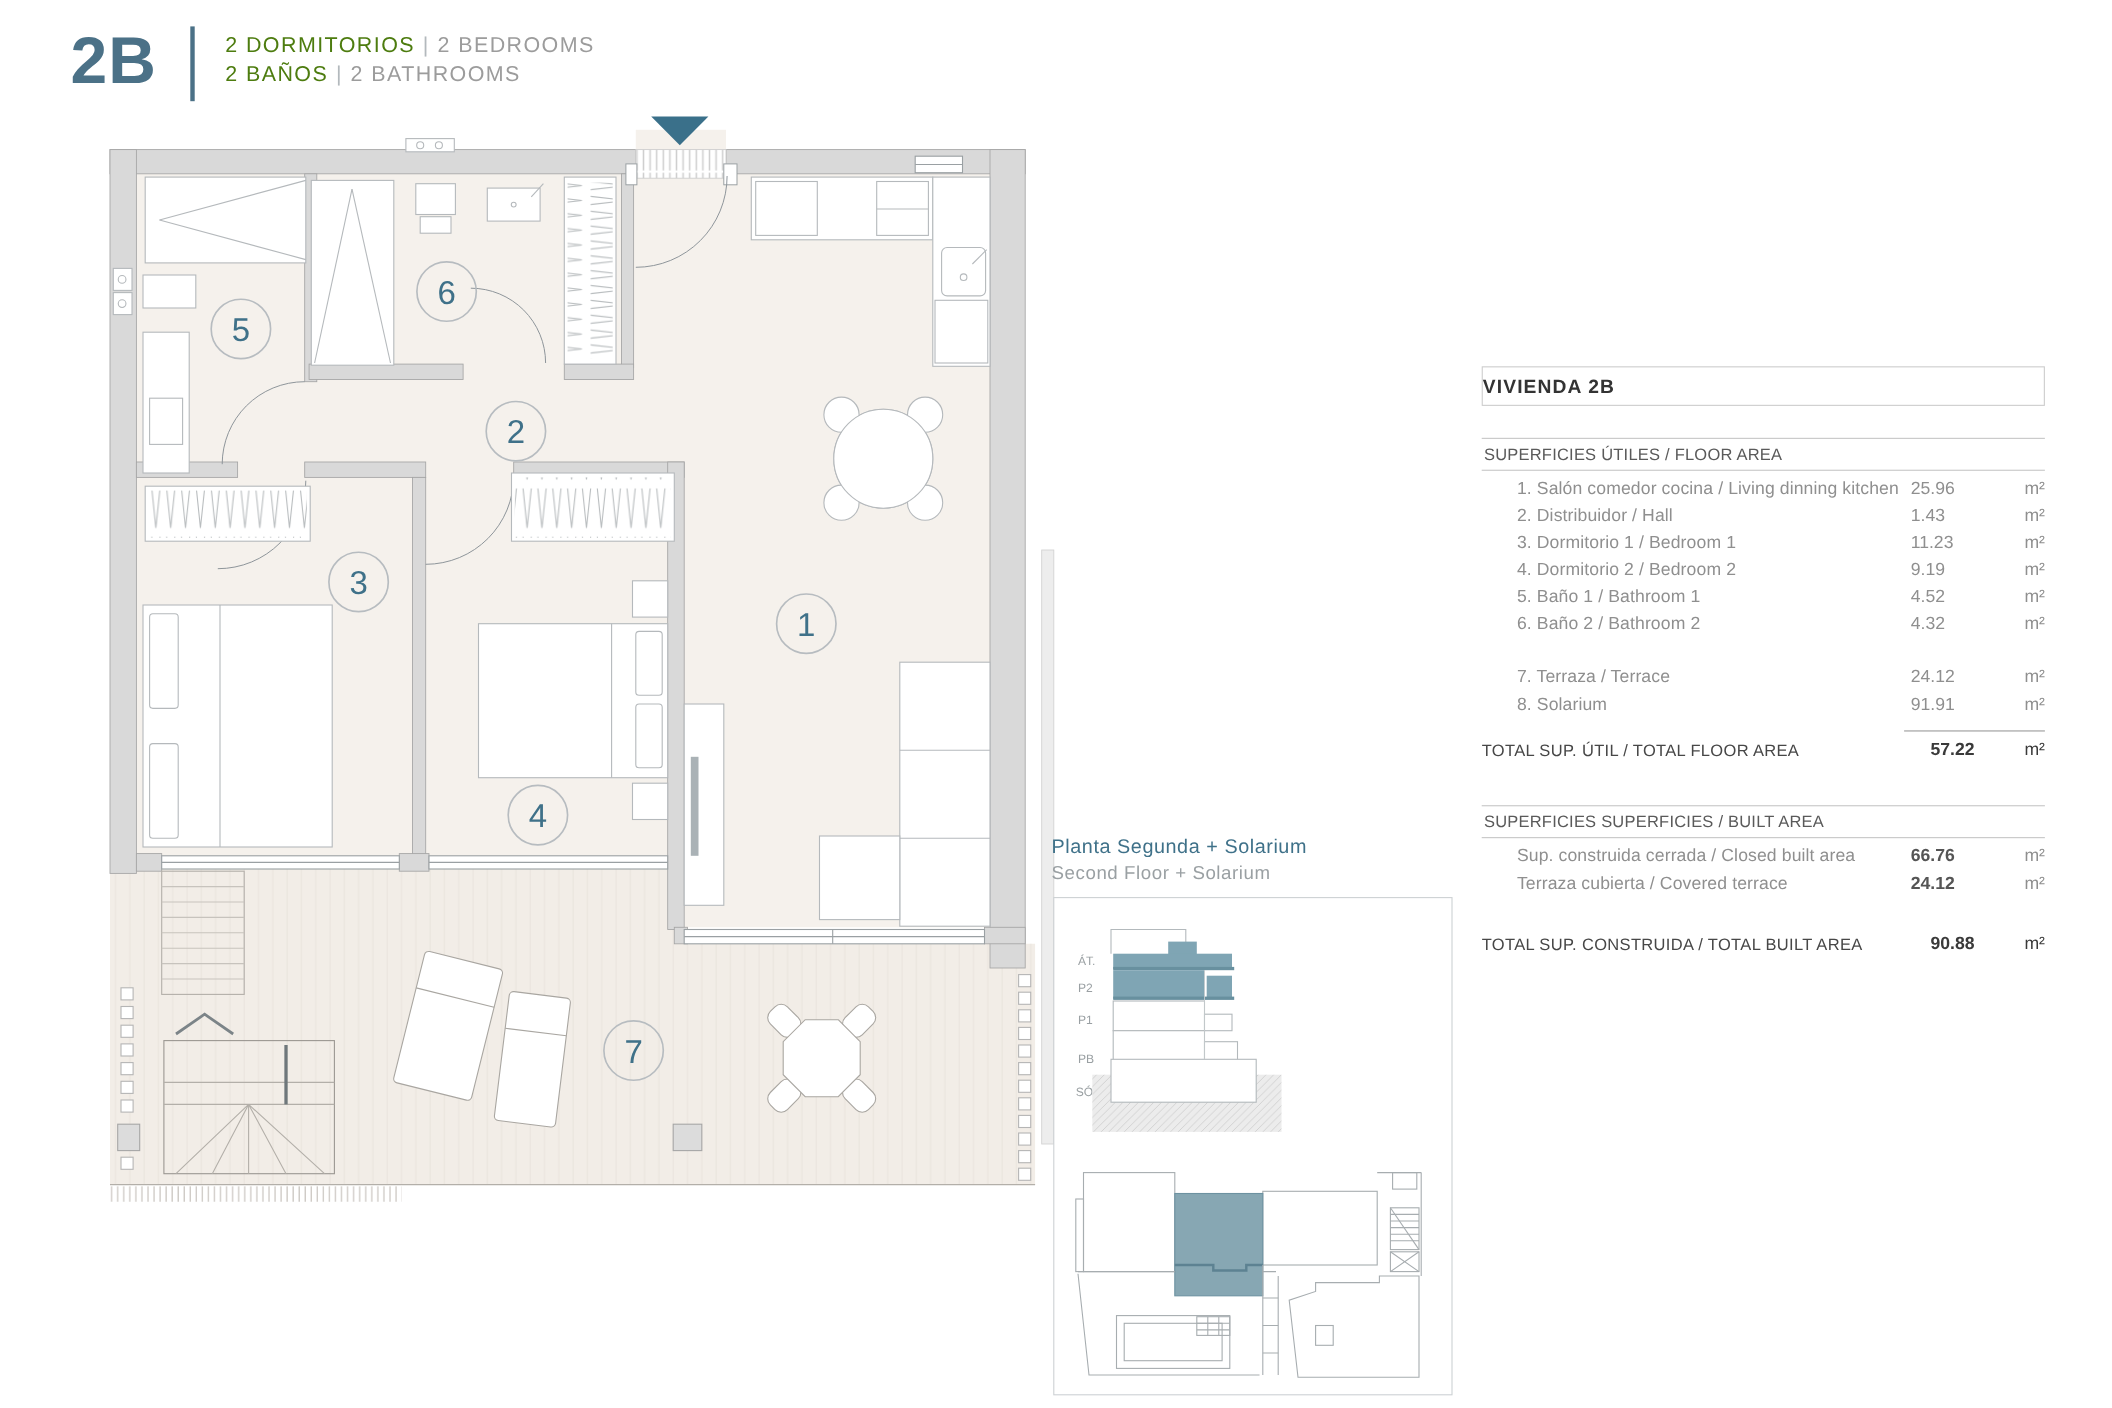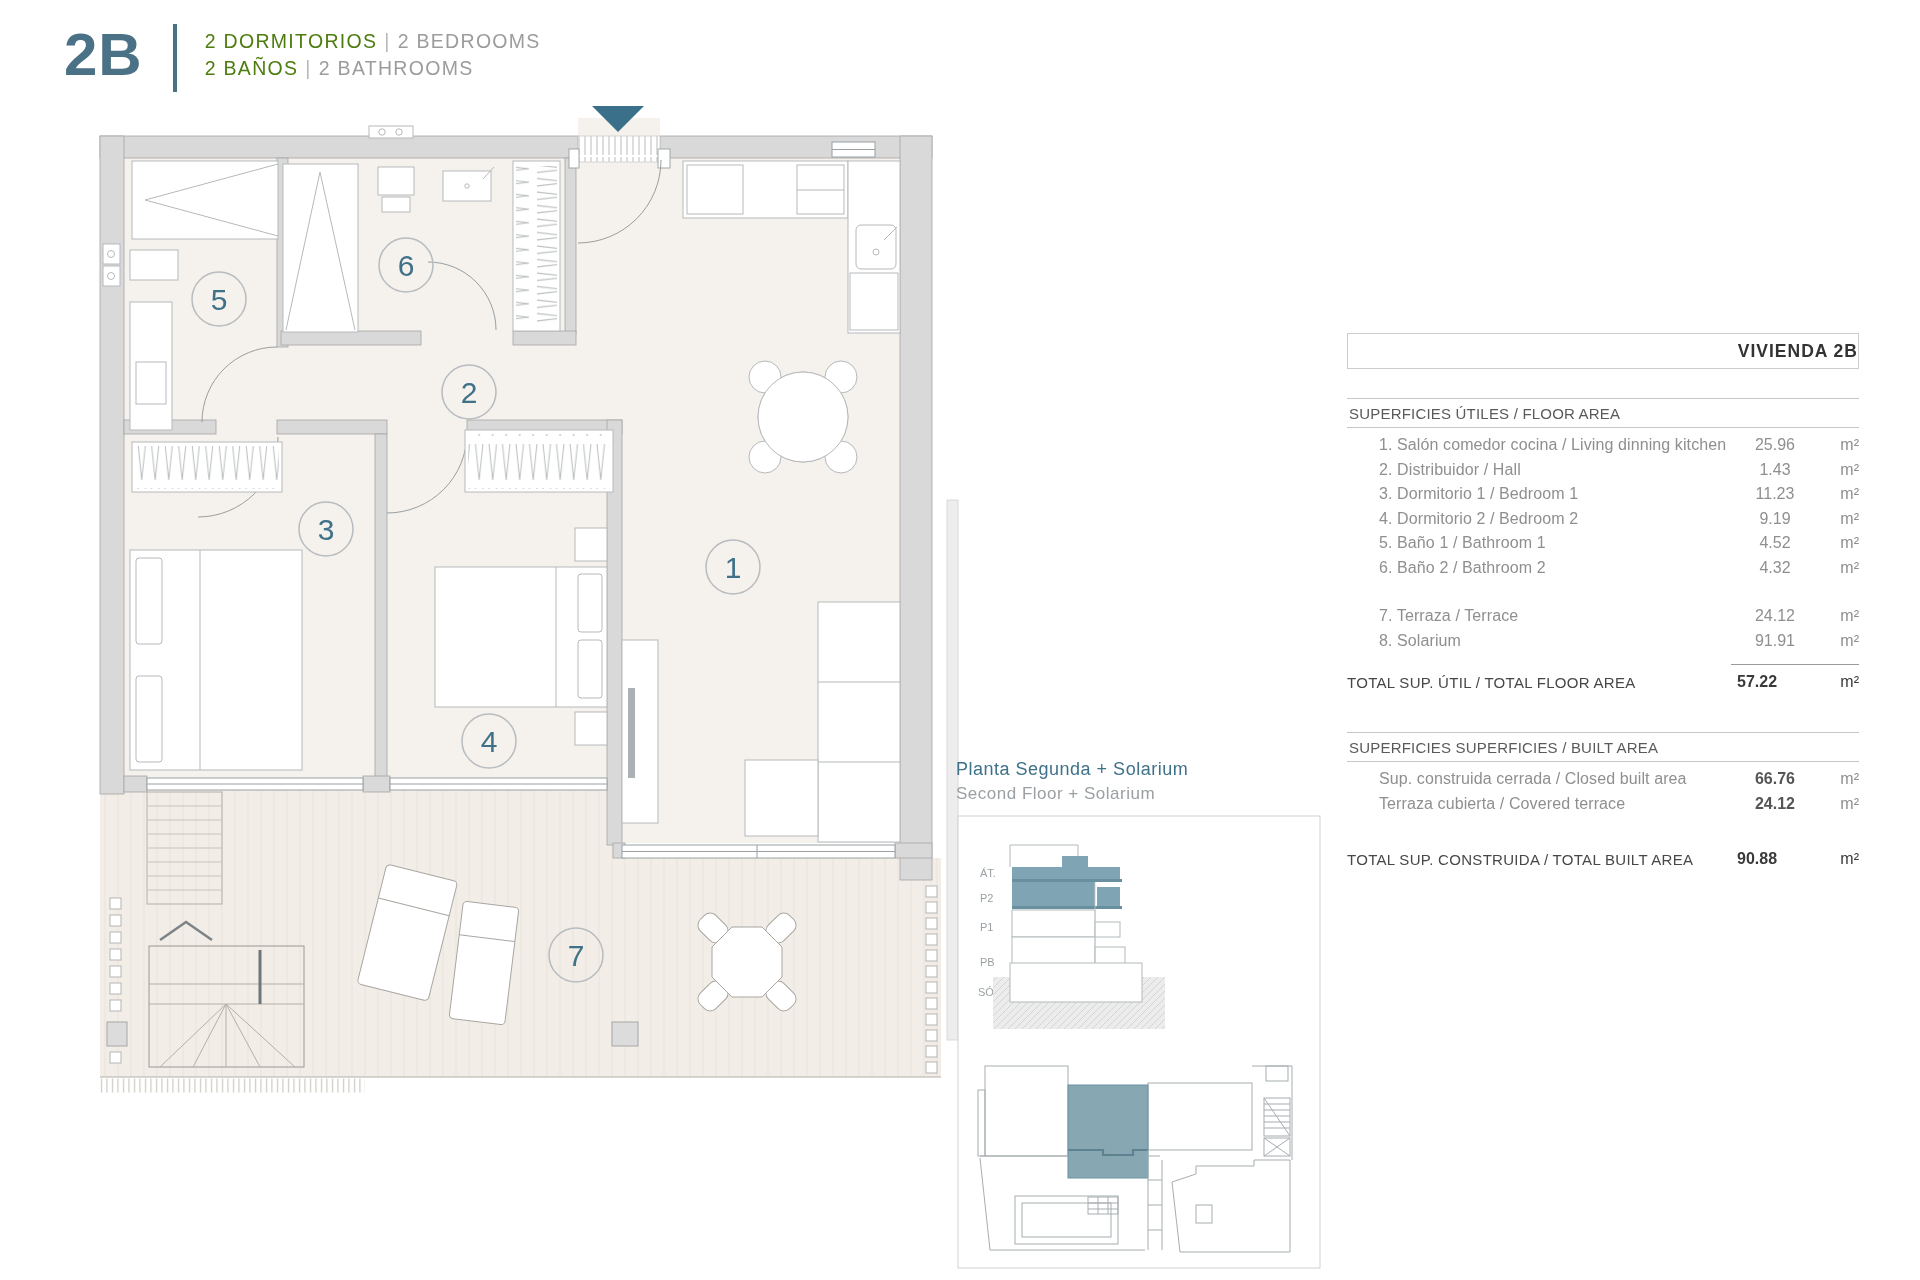--- a/index.html
+++ b/index.html
@@ -16,35 +16,35 @@
   .en { color:#9c9c9c; }
   .pipe { color:#b3b9bd; padding:0 7px; }
 
   
   .plan-svg { position:absolute; left:95px; top:100px; }
   .mini-svg { position:absolute; left:948px; top:748px; }
   svg text { font-family:"Liberation Sans", sans-serif; }
 
   
   .area-table { position:absolute; left:1347px; top:333px; width:512px; font-size:16px; color:#8f8f8f; }
-  .tbl-title-box { border:1px solid #cdcdcd; height:36px; display:flex; align-items:center; justify-content:flex-end; }
+  .tbl-title-box { border:1px solid #cdcdcd; height:36px; display:flex; align-items:center; justify-content:flex-start; }
   .tbl-title { font-size:17.5px; font-weight:bold; color:#333; letter-spacing:1px; }
   .sec-header { margin-top:29px; border-top:1px solid #c6c6c6; border-bottom:1px solid #c6c6c6;
                 padding:6px 2px 5px 2px; color:#5a5a5a; font-size:15px; letter-spacing:0.2px; }
   .rows { padding-top:5px; }
   .row { display:flex; align-items:center; height:24.5px;margin-left:32px; }
   .row .lbl { flex:1; letter-spacing:0.1px; }
-  .row .val { width:76px; text-align:center; }
+  .row .val { width:76px; text-align:left; }
   .row .unit { width:46px; text-align:right; }
   .rows-outdoor { margin-top:19px; }
   .subline { margin-top:11px; display:flex; justify-content:flex-end; }
   .subline .ln { width:128px; border-top:1px solid #9a9a9a; }
   .total-row { display:flex; align-items:center; height:34px; color:#474747; }
   .total-row .lbl { flex:1; letter-spacing:0.3px; font-size:15px; }
-  .total-row .val { width:76px; text-align:left; font-weight:bold; color:#3a3a3a; }
+  .total-row .val { width:76px; text-align:center; font-weight:bold; color:#3a3a3a; }
   .total-row .unit { width:46px; text-align:right; color:#3a3a3a; }
   .built-rows .row .val { color:#555; font-weight:bold; }
   .gap-lg { height:26px; }
 </style>
 </head>
 <body>
 
 <div class="page">
 
   <div class="hdr">

